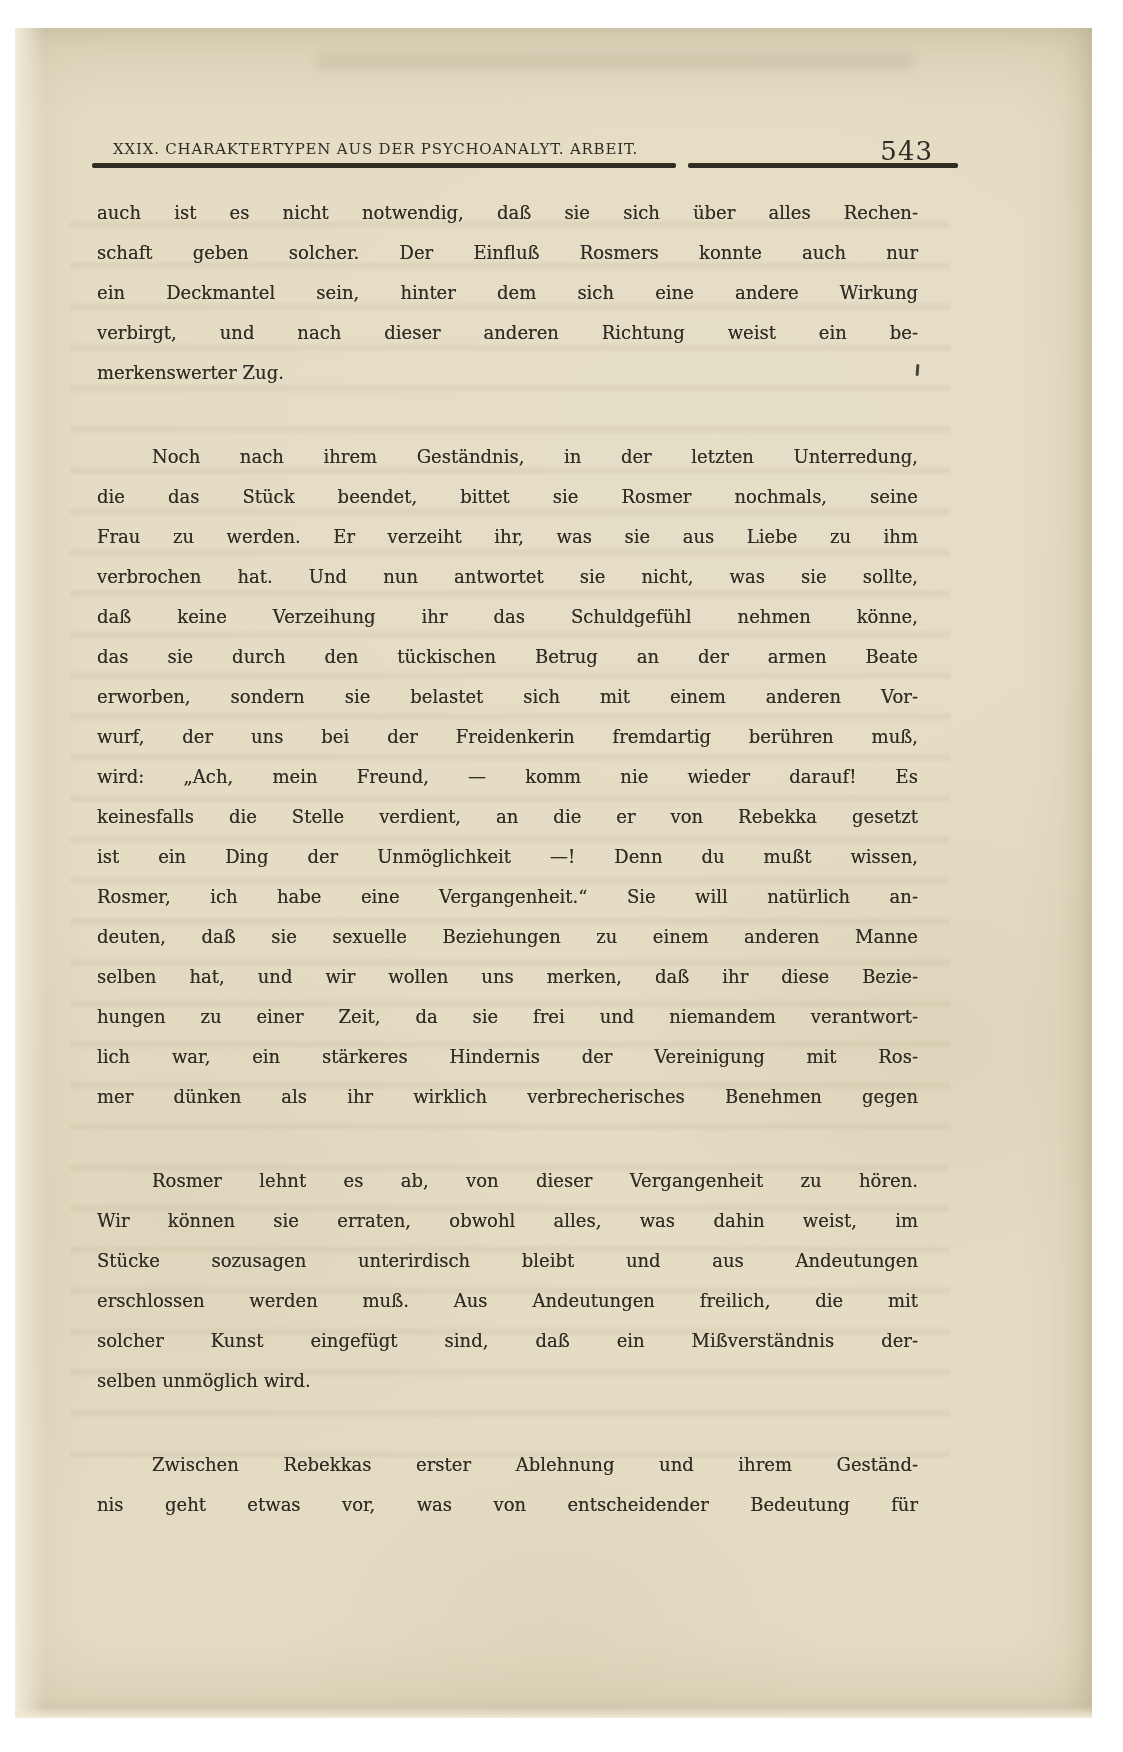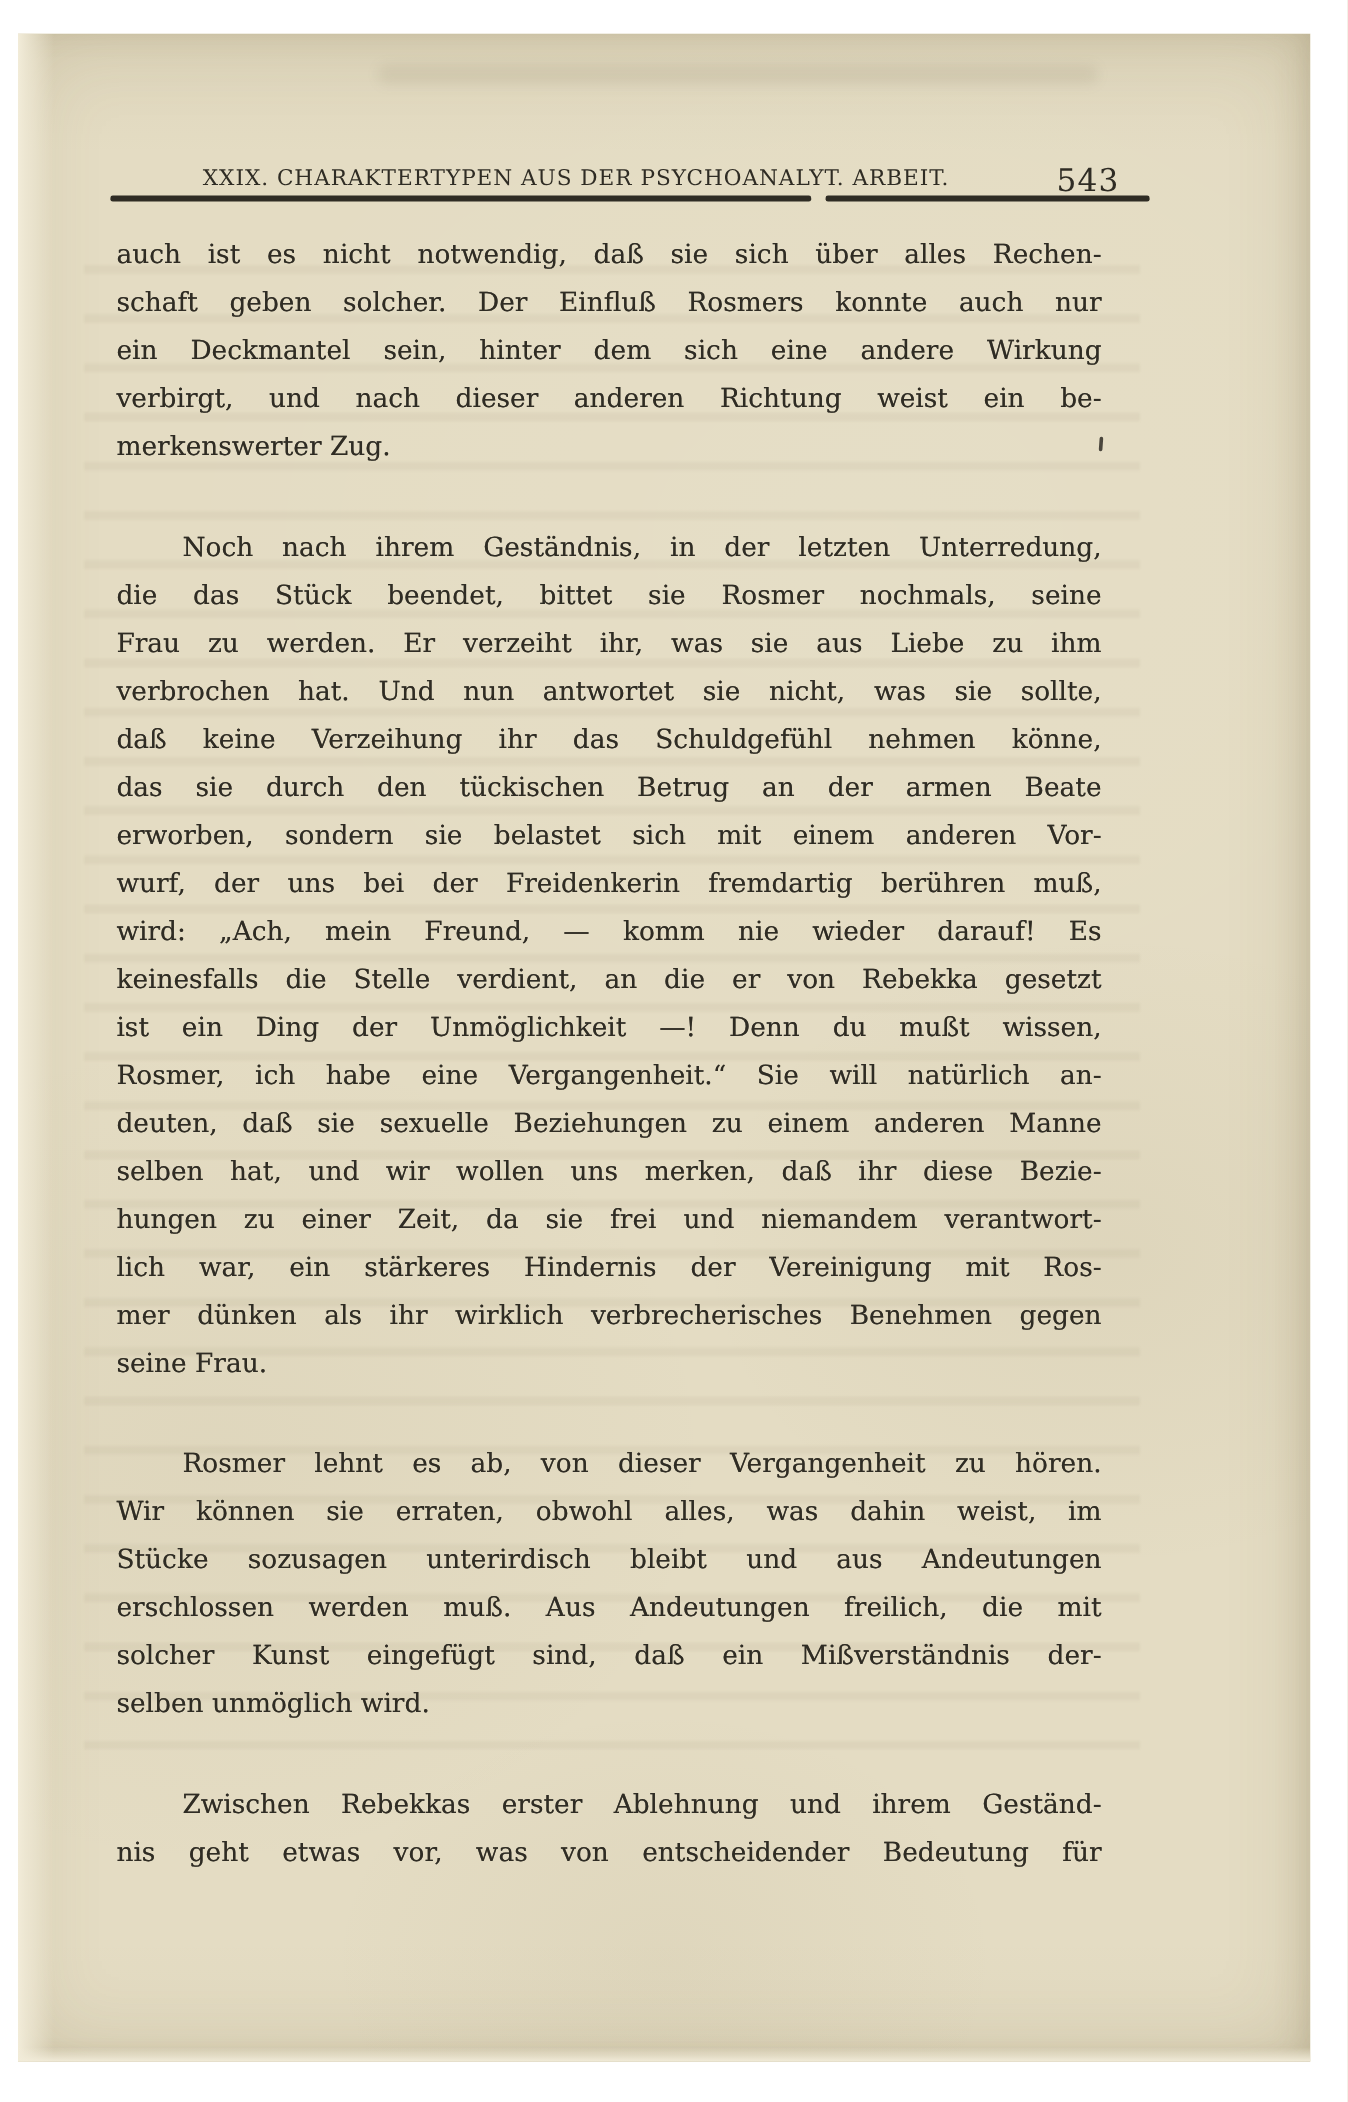--- a/index.html
+++ b/index.html
@@ -57,23 +57,23 @@
     position:absolute; left:300px; top:26px; width:600px; height:16px;
     background:rgba(110,100,68,0.10);
     filter:blur(5px);
     border-radius:8px;
     pointer-events:none;
   }
   .running-header{
     position:absolute; left:82px; top:98px; width:836px; height:40px;
   }
   .running-header .title{
-    position:absolute; left:0; right:70px; bottom:0;
-    text-align:center;
-    font-size:18px; line-height:34px;
+    position:absolute; left:16px; right:70px; bottom:0;
+    text-align:left;
+    font-size:15px; line-height:34px;
     letter-spacing:0.8px;
     white-space:nowrap;
   }
   .running-header .folio{
     position:absolute; right:0; bottom:-2px;
     font-size:26px; line-height:34px;
     letter-spacing:1px;
   }
   .header-rule{
     position:absolute; left:77px; top:135px; width:866px; height:5px;
@@ -85,21 +85,21 @@
   }
   .header-rule .seg-right{
     flex:1; height:5px; background:var(--ink);
     margin-left:12px; border-radius:2px;
   }
   .page-body{
     position:absolute; left:82px; top:165px; width:821px;
   }
   .line{
     height:40px; line-height:40px;
-    font-size:22px;
+    font-size:18px;
     text-align:justify;
     text-align-last:justify;
     text-justify:inter-word;
     white-space:normal;
     overflow:visible;
     text-shadow:0 0 0.5px rgba(47,44,36,0.65);
   }
   .line.indent{ text-indent:55px;margin-top:44px; }
   .line.flush{ text-align:left; text-align-last:left; }
   .ink-speck{
@@ -146,21 +146,20 @@
       <div class="line">wurf, der uns bei der Freidenkerin fremdartig berühren muß,</div>
       <div class="line">wird: „Ach, mein Freund, — komm nie wieder darauf! Es</div>
       <div class="line">keinesfalls die Stelle verdient, an die er von Rebekka gesetzt</div>
       <div class="line">ist ein Ding der Unmöglichkeit —! Denn du mußt wissen,</div>
       <div class="line">Rosmer, ich habe eine Vergangenheit.“ Sie will natürlich an-</div>
       <div class="line">deuten, daß sie sexuelle Beziehungen zu einem anderen Manne</div>
       <div class="line">selben hat, und wir wollen uns merken, daß ihr diese Bezie-</div>
       <div class="line">hungen zu einer Zeit, da sie frei und niemandem verantwort-</div>
       <div class="line">lich war, ein stärkeres Hindernis der Vereinigung mit Ros-</div>
       <div class="line">mer dünken als ihr wirklich verbrecherisches Benehmen gegen</div>
-      <div class="line flush">seine Frau.</div>
       <div class="line indent">Rosmer lehnt es ab, von dieser Vergangenheit zu hören.</div>
       <div class="line">Wir können sie erraten, obwohl alles, was dahin weist, im</div>
       <div class="line">Stücke sozusagen unterirdisch bleibt und aus Andeutungen</div>
       <div class="line">erschlossen werden muß. Aus Andeutungen freilich, die mit</div>
       <div class="line">solcher Kunst eingefügt sind, daß ein Mißverständnis der-</div>
       <div class="line flush">selben unmöglich wird.</div>
       <div class="line indent">Zwischen Rebekkas erster Ablehnung und ihrem Geständ-</div>
       <div class="line">nis geht etwas vor, was von entscheidender Bedeutung für</div>
     </div>
 

